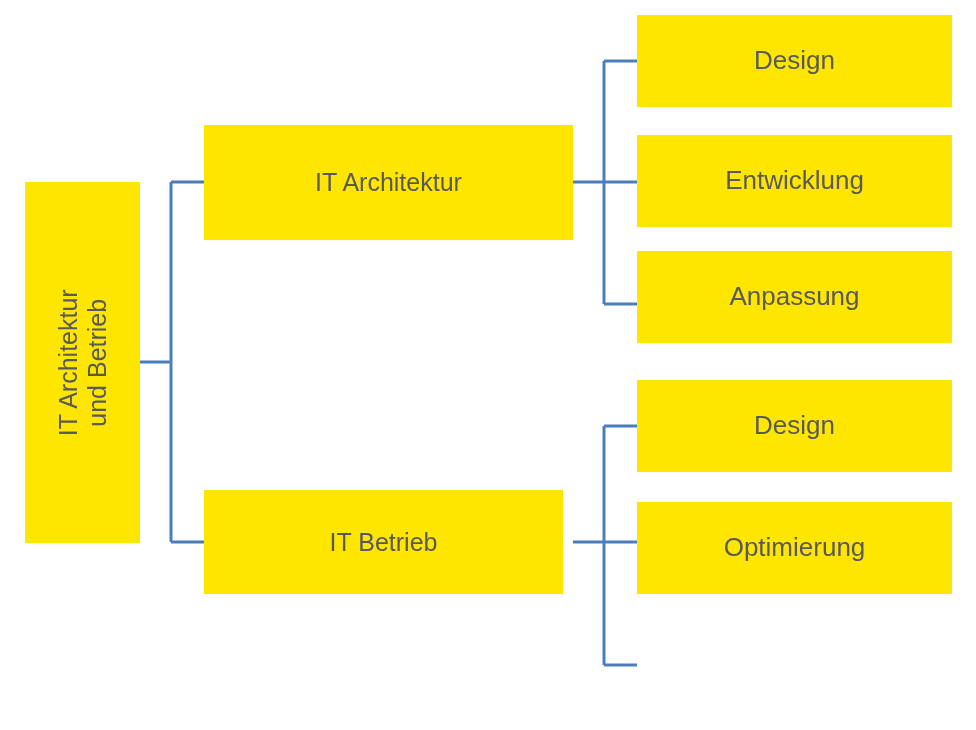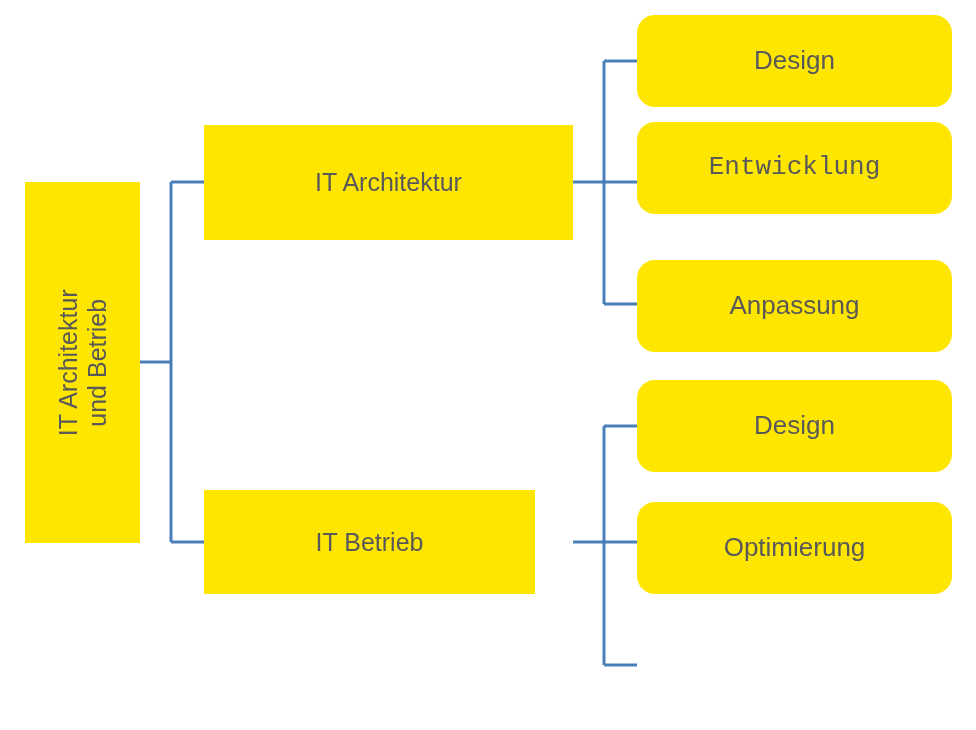--- a/index.html
+++ b/index.html
@@ -58,33 +58,32 @@
   }
   .node-branch-architektur {
     left: 204px;
     top: 125px;
     width: 369px;
     height: 115px;
   }
   .node-branch-betrieb {
     left: 204px;
     top: 490px;
-    width: 331px;
+    width: 359px;
     height: 104px;
   }
   .node-leaf {
     left: 637px;
     width: 315px;
     height: 92px;
     font-size: 26px;
-    border-radius: 18px;
   }
   .leaf-0 { top: 15px; }
-  .leaf-1 { top: 122px; font-family: Liberation Mono, monospace; }
-  .leaf-2 { top: 260px; }
+  .leaf-1 { top: 135px; }
+  .leaf-2 { top: 251px; }
   .leaf-3 { top: 380px; }
   .leaf-4 { top: 502px; text-align: center; }
   .leaf-5 { top: 622px; }
 </style>
 </head>
 <body>
 
 <div id="diagram-canvas">
 
   <svg class="connector-layer" viewBox="0 0 976 730" width="976" height="730" aria-hidden="true">

